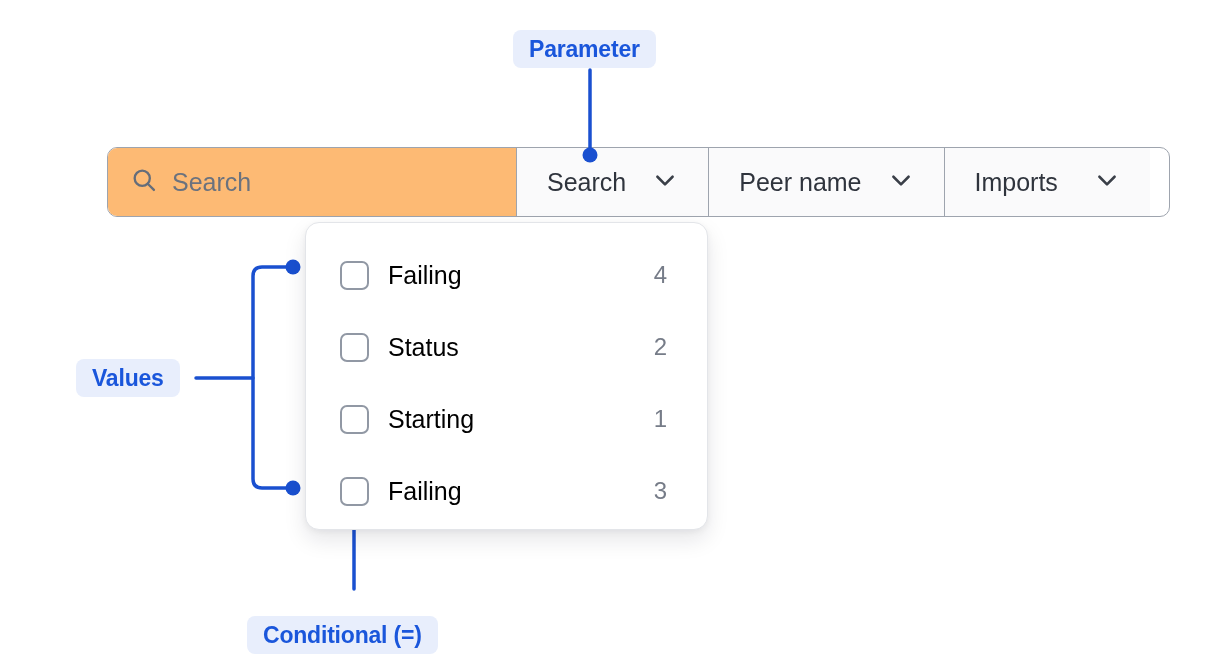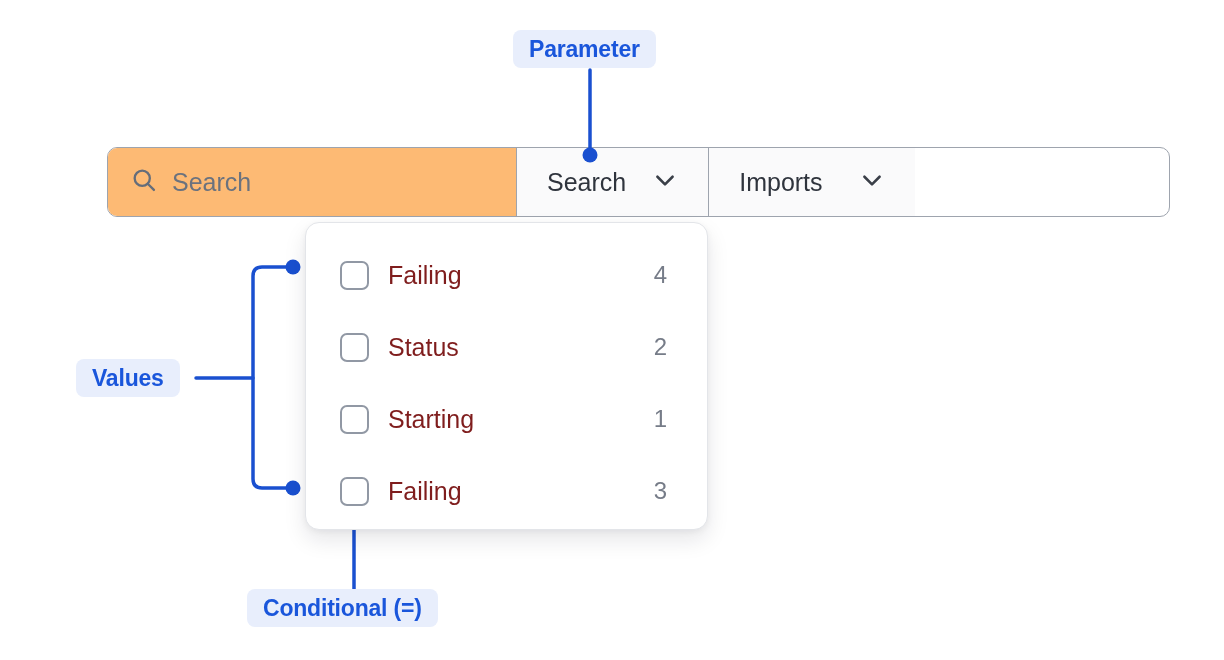--- a/index.html
+++ b/index.html
@@ -46,21 +46,21 @@
     background: #e8eefc;
     color: #1a56db;
     font-size: 23px;
     font-weight: 700;
     letter-spacing: -0.2px;
     white-space: nowrap;
     z-index: 7;
   }
   #badge-parameter { left: 513px; top: 30px; }
   #badge-values    { left: 76px;  top: 359px; }
-  #badge-conditional { left: 247px; top: 589px; }
+  #badge-conditional { left: 247px; top: 616px; }
 
   
   .filter-bar {
     position: absolute;
     left: 107px;
     top: 147px;
     width: 1063px;
     height: 70px;
     display: flex;
     align-items: stretch;
@@ -152,21 +152,21 @@
     width: 29px;
     height: 29px;
     border: 2px solid #9198a4;
     border-radius: 7px;
     background: #ffffff;
   }
   .option-label {
     flex: 1 1 auto;
     margin-left: 19px;
     font-size: 25px;
-    color: #7f1d1d;
+    color: #000000;
     white-space: nowrap;
   }
   .option-count {
     flex: 0 0 auto;
     font-size: 24px;
     color: #767c88;
     text-align: right;
   }
 </style>
 </head>
@@ -208,20 +208,28 @@
 
     <div class="filter-cell">
       <span class="label">Search</span>
       <span class="chev">
         <svg width="26" height="26" viewBox="0 0 24 24" fill="none" stroke="currentColor" stroke-width="2.4" stroke-linecap="round" stroke-linejoin="round">
           <polyline points="5 9 12 16 19 9"></polyline>
         </svg>
       </span>
     </div>
 
+    <div class="filter-cell">
+      <span class="label">Peer name</span>
+      <span class="chev">
+        <svg width="26" height="26" viewBox="0 0 24 24" fill="none" stroke="currentColor" stroke-width="2.4" stroke-linecap="round" stroke-linejoin="round">
+          <polyline points="5 9 12 16 19 9"></polyline>
+        </svg>
+      </span>
+    </div>
 
     <div class="filter-cell">
       <span class="label">Imports</span>
       <span class="chev">
         <svg width="26" height="26" viewBox="0 0 24 24" fill="none" stroke="currentColor" stroke-width="2.4" stroke-linecap="round" stroke-linejoin="round">
           <polyline points="5 9 12 16 19 9"></polyline>
         </svg>
       </span>
     </div>
 

